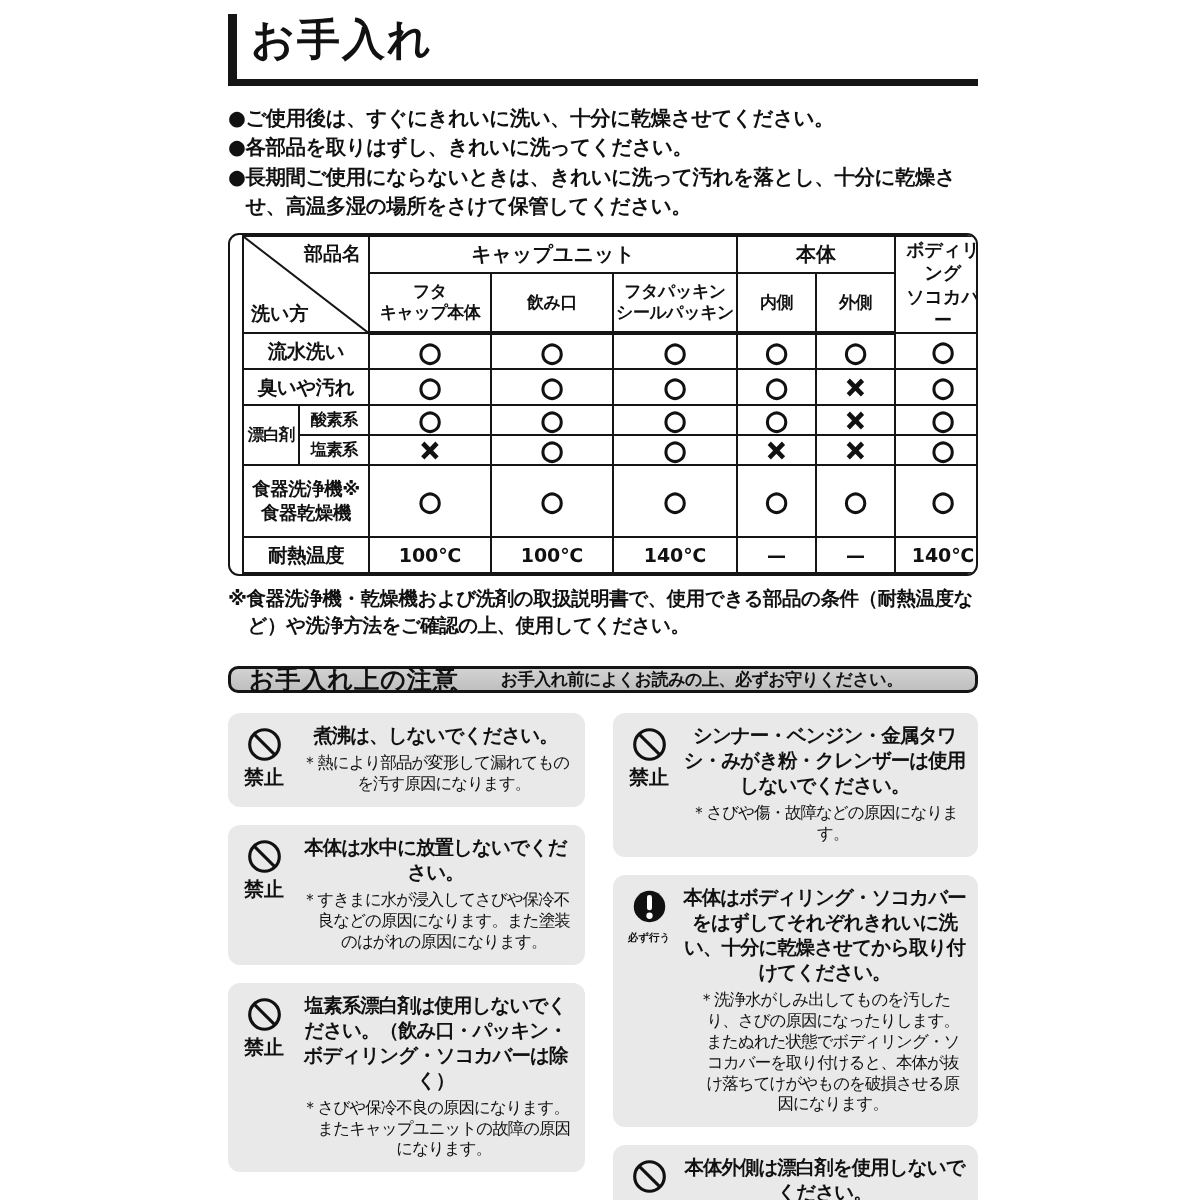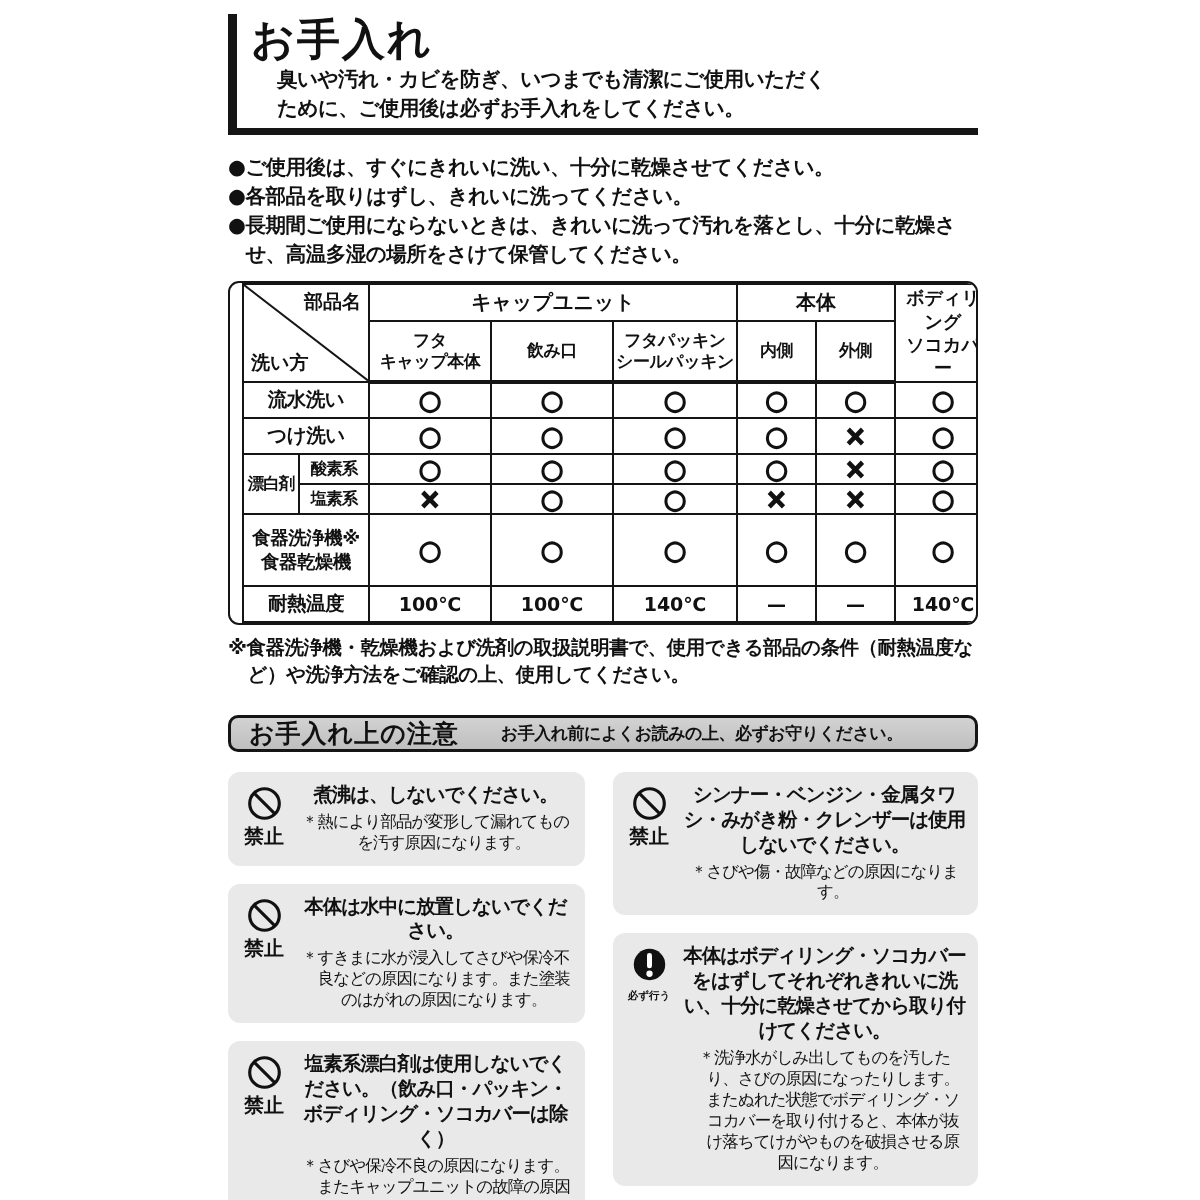--- a/index.html
+++ b/index.html
@@ -2,21 +2,21 @@
 <html><head>
 <meta charset="utf-8">
 <style>
   * { margin:0; padding:0; box-sizing:border-box; }
   html,body { width:1200px; height:1200px; background:#fff; overflow:hidden;
     font-family:"DejaVu Sans","Liberation Sans",sans-serif; color:#111; }
   .content { position:absolute; left:228px; top:14px; width:750px; }
 
   
   .care-header { border-left:9px solid #151515; border-bottom:7px solid #151515;
-    display:flex; align-items:flex-start; padding:2px 0 6px 14px;flex-direction:column; }
+    display:flex; align-items:flex-start; padding:2px 0 16px 14px; }
   .care-title { font-size:43px; font-weight:bold; letter-spacing:2px; line-height:1.1; }
   .care-desc { font-size:20.5px; font-weight:bold; line-height:1.38; margin-left:26px;
     margin-top:2px; white-space:pre-line; letter-spacing:-0.5px; }
 
   
   .bullets { margin-top:18px; }
   .bullet-item { display:flex; font-size:20.5px; font-weight:600; line-height:1.42;
     letter-spacing:-0.5px; }
   .bullet-marker { flex:0 0 auto; }
   
@@ -40,21 +40,21 @@
   .mark { font-size:26px; font-weight:bold; -webkit-text-stroke:1.6px #111; line-height:1; }
   .temp-row td { border-top:2px dashed #151515; height:36px; }
   .temp-val { font-size:19px; font-weight:bold; }
 
   
   .footnote { margin-top:10px; font-size:19.5px; font-weight:600; line-height:1.38;
     padding-left:1em; text-indent:-1em; letter-spacing:-0.5px; }
 
   
   .caution-banner { margin-top:26px; border:3px solid #151515; border-radius:10px;
-    background:linear-gradient(180deg,#d2d2d2,#bfbfbf); height:37px; display:flex;
+    background:linear-gradient(180deg,#d2d2d2,#bfbfbf); height:27px; display:flex;
     align-items:center; padding:0 18px; }
   .caution-title { font-size:25px; font-weight:bold; letter-spacing:1px; }
   .caution-sub { font-size:17px; font-weight:bold; margin-left:42px; letter-spacing:-0.5px; }
 
   
   .warn-grid { margin-top:20px; display:flex; gap:28px; align-items:flex-start; }
   .warn-col { display:flex; flex-direction:column; gap:18px; }
   .warn-col.left { width:357px; }
   .warn-col.right { width:365px; }
   .warn-box { background:#e9e9e9; border-radius:12px; padding:11px 12px 12px 10px;
@@ -68,22 +68,20 @@
   .warn-note { font-size:16.5px; font-weight:500; line-height:1.27; margin-top:4px;
     padding-left:1em; text-indent:-1em; letter-spacing:-1px; }
 </style>
 </head>
 <body>
 
 <div class="content">
 
   <div class="care-header">
     <div class="care-title">お手入れ</div>
-    <div class="care-desc">臭いや汚れ・カビを防ぎ、いつまでも清潔にご使用いただく
-ために、ご使用後は必ずお手入れをしてください。</div>
   </div>
 
   <div class="bullets">
     <div class="bullet-item">
       <span class="bullet-marker">●</span>
       <span>ご使用後は、すぐにきれいに洗い、十分に乾燥させてください。</span>
     </div>
     <div class="bullet-item">
       <span class="bullet-marker">●</span>
       <span>各部品を取りはずし、きれいに洗ってください。</span>
@@ -132,21 +130,21 @@
       <tr>
         <td colspan="2" class="row-label">流水洗い</td>
         <td><span class="mark">○</span></td>
         <td><span class="mark">○</span></td>
         <td><span class="mark">○</span></td>
         <td><span class="mark">○</span></td>
         <td><span class="mark">○</span></td>
         <td><span class="mark">○</span></td>
       </tr>
       <tr>
-        <td colspan="2" class="row-label">つけ洗い</td>
+        <td colspan="2" class="row-label">臭いや汚れ</td>
         <td><span class="mark">○</span></td>
         <td><span class="mark">○</span></td>
         <td><span class="mark">○</span></td>
         <td><span class="mark">○</span></td>
         <td><span class="mark">×</span></td>
         <td><span class="mark">○</span></td>
       </tr>
       <tr>
         <td rowspan="2" class="row-label-small">漂白剤</td>
         <td class="row-label-small">酸素系</td>

